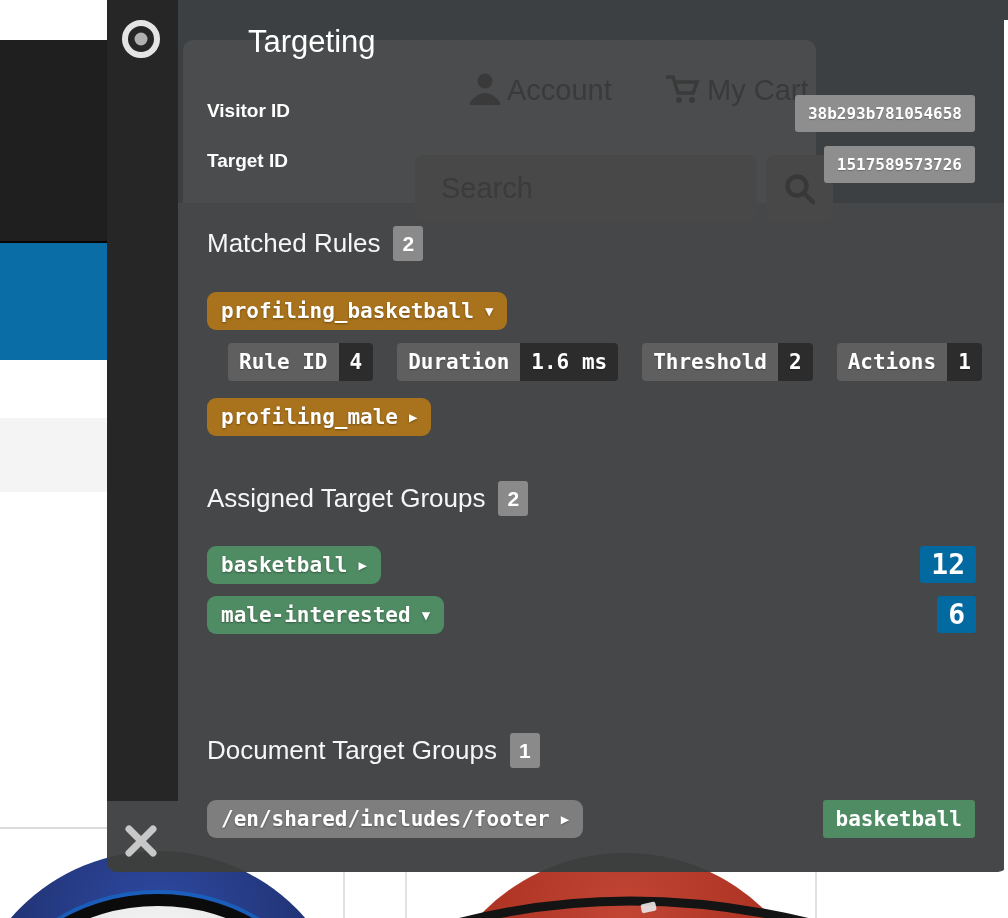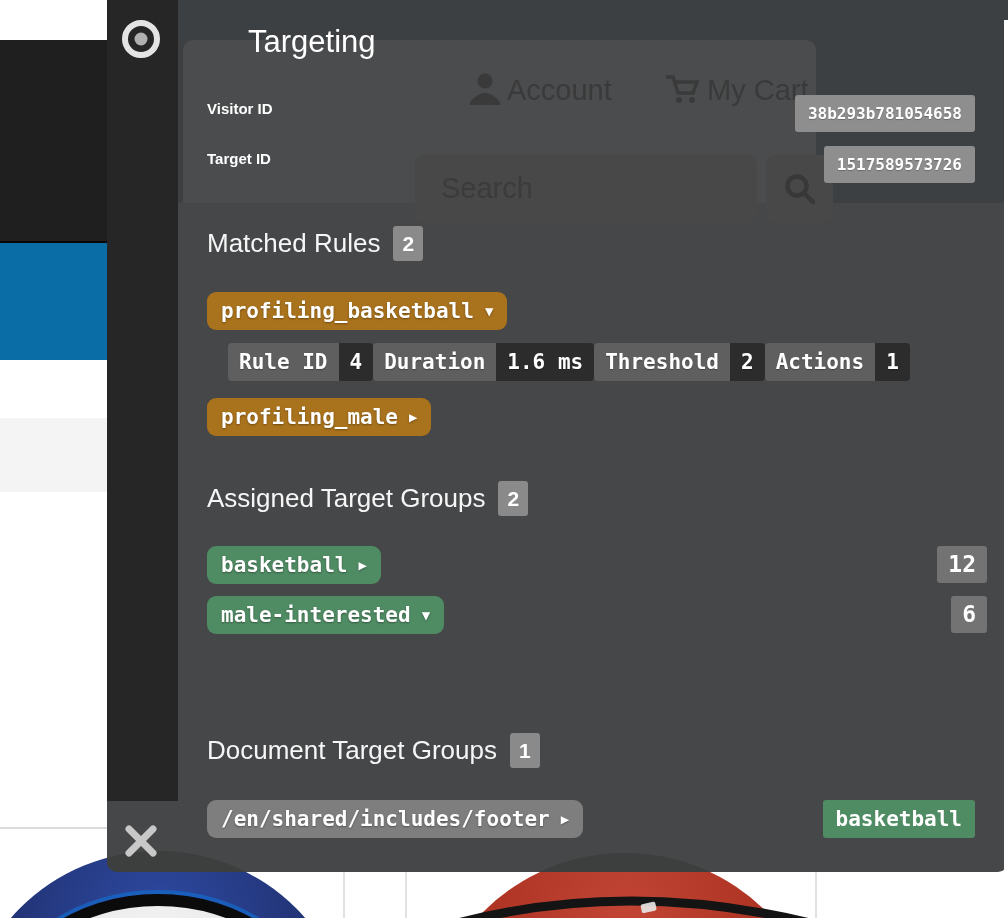--- a/index.html
+++ b/index.html
@@ -35,40 +35,40 @@
   .g-text{color:#3a3a3a;font-size:29px;font-weight:400;white-space:nowrap;}
   .g-search-box{left:308px;top:155px;width:342px;height:67px;background:#484848;border-radius:8px;}
   .g-search-box span{display:block;padding-left:26px;line-height:67px;font-size:29px;color:#3b3b3b;}
   .g-search-btn{left:659px;top:155px;width:67px;height:67px;background:#484848;border-radius:8px;
     display:flex;align-items:center;justify-content:center;}
   .g-dome{border-radius:50%;background:#3d3e3e;}
 
   
   .content{left:71px;top:0;right:0;bottom:0;z-index:2;}
   .panel-title{left:29px;top:24px;font-size:31px;color:#ffffff;margin-left:41px;}
-  .id-label{left:29px;font-size:15px;font-weight:bold;color:#ffffff;}
+  .id-label{left:29px;font-size:19px;font-weight:bold;color:#ffffff;}
   .mono{font-family:"DejaVu Sans Mono",monospace;font-weight:bold;}
   .id-badge{right:33px;height:37px;line-height:37px;background:#8e8e8e;border-radius:3px;
     padding:0 13px;color:#fff;font-size:16px;text-shadow:0 1px 1px rgba(0,0,0,.25);}
   .section-h{left:29px;display:flex;align-items:center;gap:13px;font-size:26px;color:#f6f6f6;}
   .count-badge{display:inline-block;background:#8a8a8a;color:#fff;font-size:21px;font-weight:bold;
     height:35px;line-height:35px;padding:0 9px;border-radius:3px;}
   .tag{display:inline-flex;align-items:center;height:38px;border-radius:9px;padding:0 14px;
     color:#fff;font-size:21px;cursor:pointer;text-shadow:0 1px 2px rgba(0,0,0,.35);}
   .tag .arrow{font-size:14px;margin-left:11px;}
   .tag.orange{background:#a9721c;}
   .tag.green{background:#4f8b63;}
   .tag.gray{background:#7e7e7e;}
-  .kv-row{display:flex;gap:0;}
+  .kv-row{display:flex;gap:24px;}
   .kv{display:inline-flex;border-radius:4px;overflow:hidden;height:38px;
     color:#fff;font-size:21px;text-shadow:0 1px 1px rgba(0,0,0,.3);}
   .kv .k{background:#5f5f5f;padding:0 11px;line-height:38px;}
   .kv .v{background:#2c2c2c;padding:0 11px;line-height:38px;}
-  .right-badge{right:21px;height:37px;line-height:37px;background:#737373;border-radius:3px;
-    padding:0 11px;color:#fff;font-size:23px;}
+  .right-badge{right:32px;height:37px;line-height:37px;background:#0369a1;border-radius:3px;
+    padding:0 11px;color:#fff;font-size:28px;}
   .group-badge{right:33px;height:38px;line-height:38px;background:#4f8b63;border-radius:3px;
     padding:0 13px;color:#fff;font-size:21px;}
   .close-x{left:15px;top:822px;z-index:3;cursor:pointer;}
   .bullseye{left:12px;top:17px;z-index:3;cursor:pointer;}
 
   .right-strip{left:1004px;top:20px;width:4px;height:898px;background:#ffffff;z-index:40;}
 </style>
 </head>
 <body>
 

